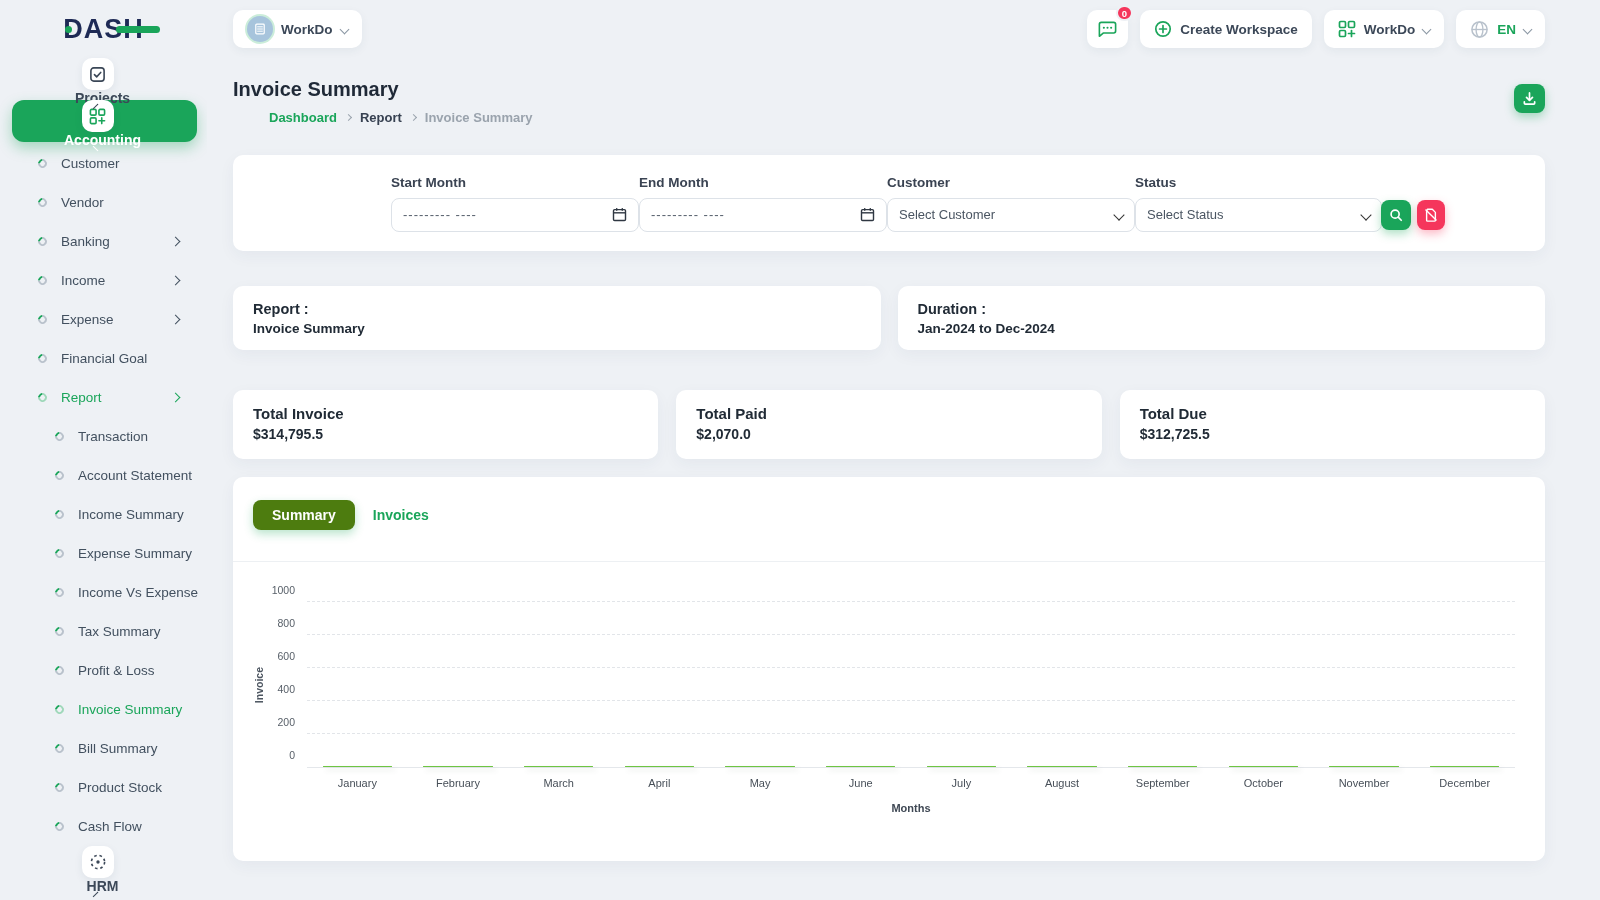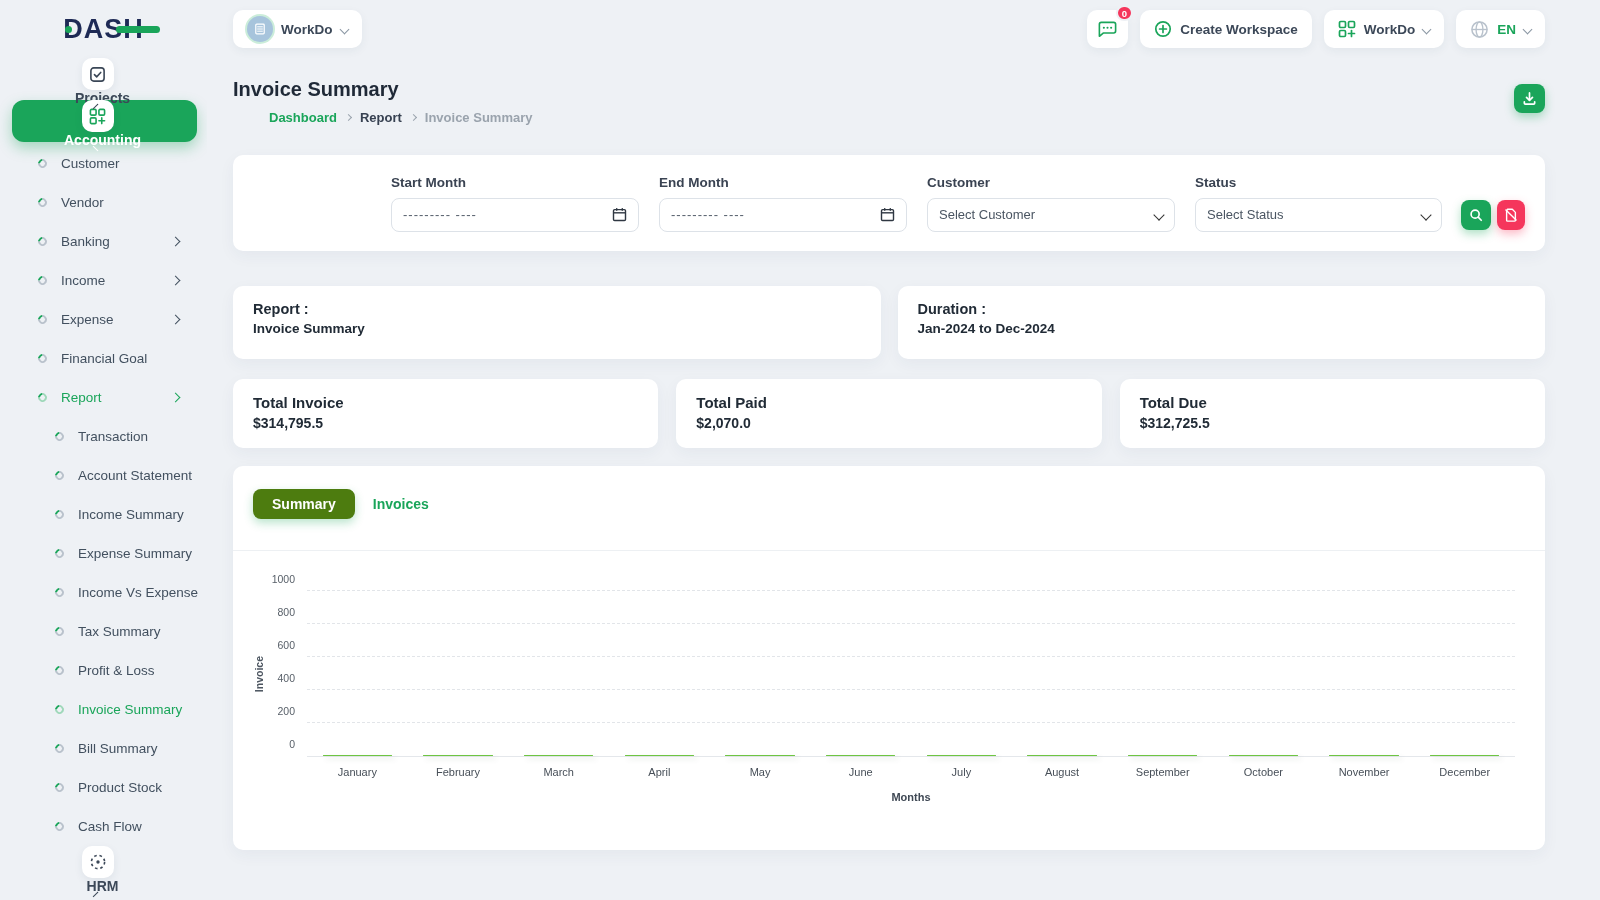--- a/index.html
+++ b/index.html
@@ -71,40 +71,40 @@
   .bc-mid { color:#374151; font-weight:600; cursor:pointer; }
   .bc-cur { color:#9aa3ad; font-weight:600; }
   .bc-sep { color:#9aa3ad; width:5px; height:5px; border-width:1.5px; }
   .dl-btn { width:31px; height:29px; background:#1aa55a; border:none; border-radius:8px;
     display:flex; align-items:center; justify-content:center; cursor:pointer; margin-top:6px;
     box-shadow:0 4px 10px rgba(26,165,90,.35); }
 
   
   .card { background:#fff; border-radius:10px; box-shadow:0 5px 16px rgba(40,60,90,.05); }
   .filter-card { margin-top:30px; height:96px; display:flex; align-items:center;
-    padding-left:158px; padding-right:20px; gap:20px; }
+    padding-left:158px; padding-right:20px; }
   .field { width:248px; }
   .field label { display:block; font-size:13.5px; color:#3a4352; font-weight:600; margin-bottom:8px; }
   .minput, .mselect { height:34px; border:1px solid #dde2e8; border-radius:8px;
     display:flex; align-items:center; justify-content:space-between; padding:0 11px;
     font-size:13px; color:#4a5562; cursor:pointer; background:#fff; }
   .dashes { letter-spacing:1px; color:#555f6b; }
   .filter-btns { display:flex; gap:6px; margin-top:23px; margin-left:-1px; }
   .sq-btn { width:30px; height:30px; border:none; border-radius:8px; display:flex;
     align-items:center; justify-content:center; cursor:pointer; }
   .sq-btn.green { background:#1aa55a; box-shadow:0 4px 10px rgba(26,165,90,.35); }
   .sq-btn.pink { background:#f5365c; box-shadow:0 4px 10px rgba(245,54,92,.35); width:28px; }
 
   
   .info-row { display:flex; gap:17px; margin-top:35px; }
-  .info-card { flex:1; height:73px; padding:15px 20px; }
+  .info-card { flex:1; height:64px; padding:15px 20px; }
   .info-label { font-size:14.5px; font-weight:700; color:#212b36; }
   .info-value { font-size:13.5px; font-weight:700; color:#212b36; margin-top:4px; }
   .totals-row { display:flex; gap:18px; margin-top:20px; }
-  .total-card { flex:1; height:69px; padding:15px 20px; }
+  .total-card { flex:1; height:69px; padding:15px 20px;margin-top:20px; }
 
   
   .chart-card { margin-top:18px; height:384px; }
   .chart-head { padding:23px 20px 0 20px; height:85px; border-bottom:1px solid #edf0f3;
     display:flex; align-items:flex-start; gap:14px; }
   .tab { font-size:14px; font-weight:600; cursor:pointer; }
   .tab.active { background:#4d7c0f; color:#fff; padding:7px 19px; border-radius:8px;
     box-shadow:0 4px 10px rgba(26,165,90,.3); }
   .tab.ghost { color:#1aa55a; padding:7px 4px; }
 

